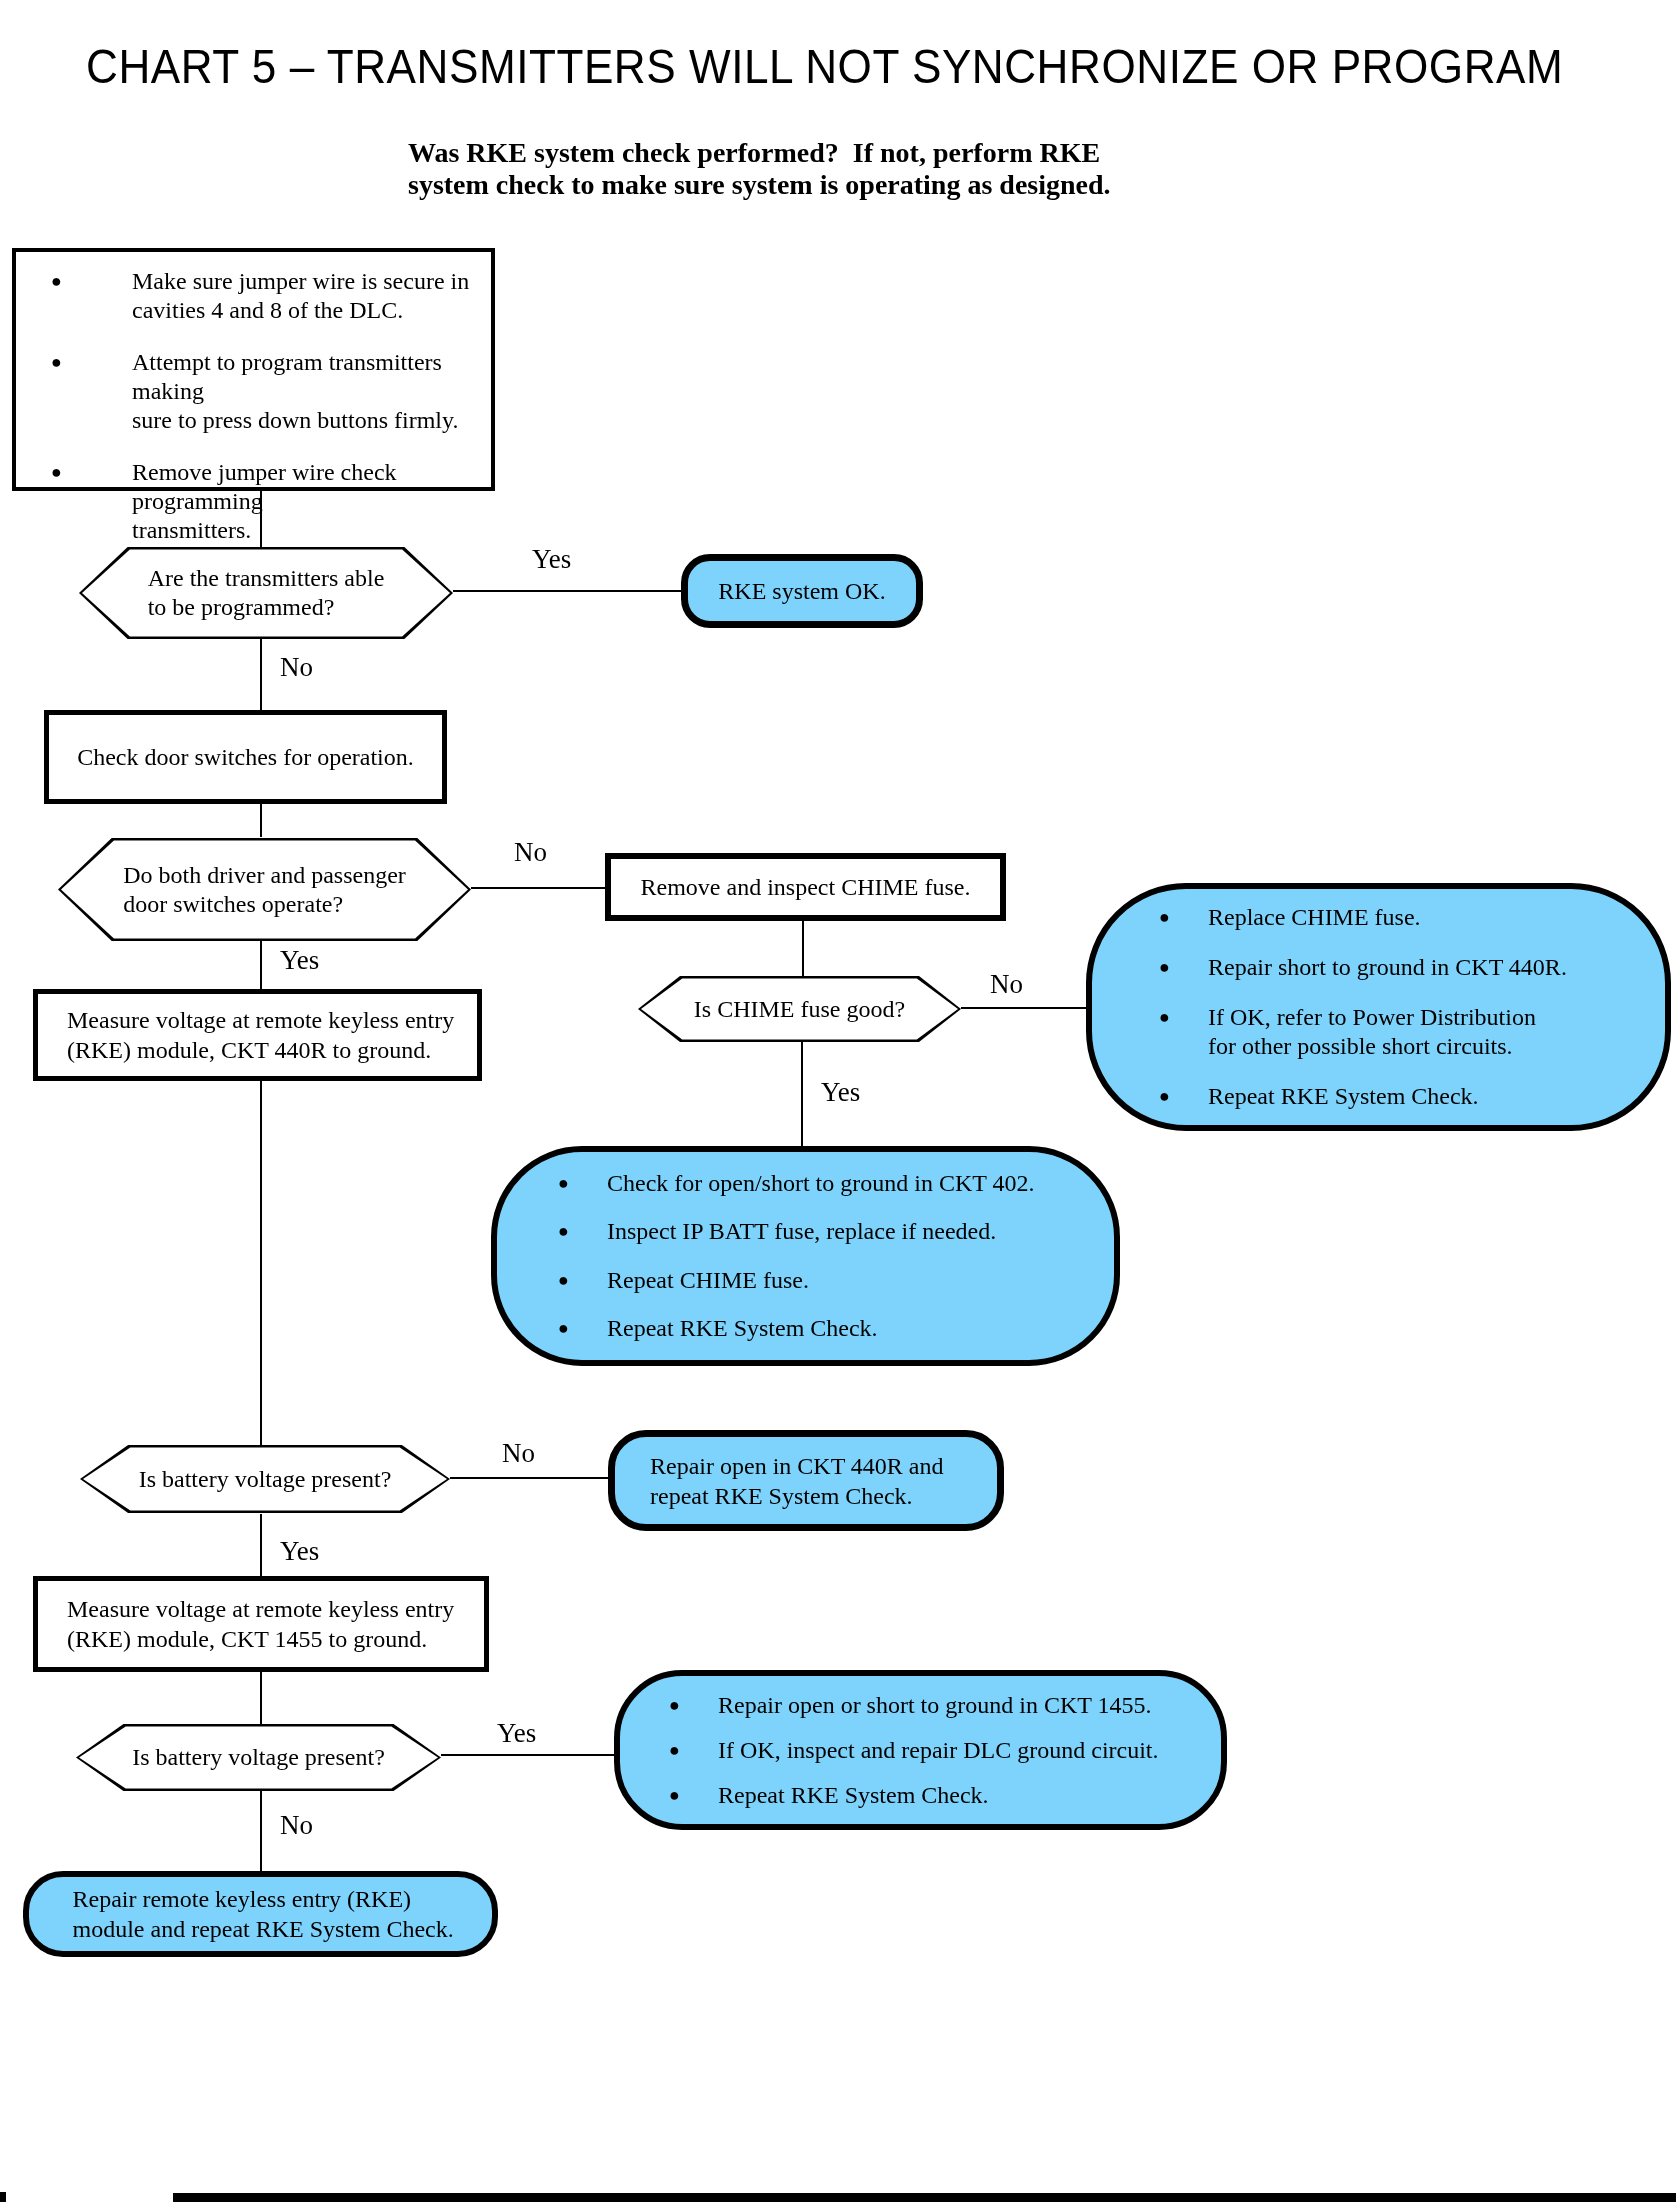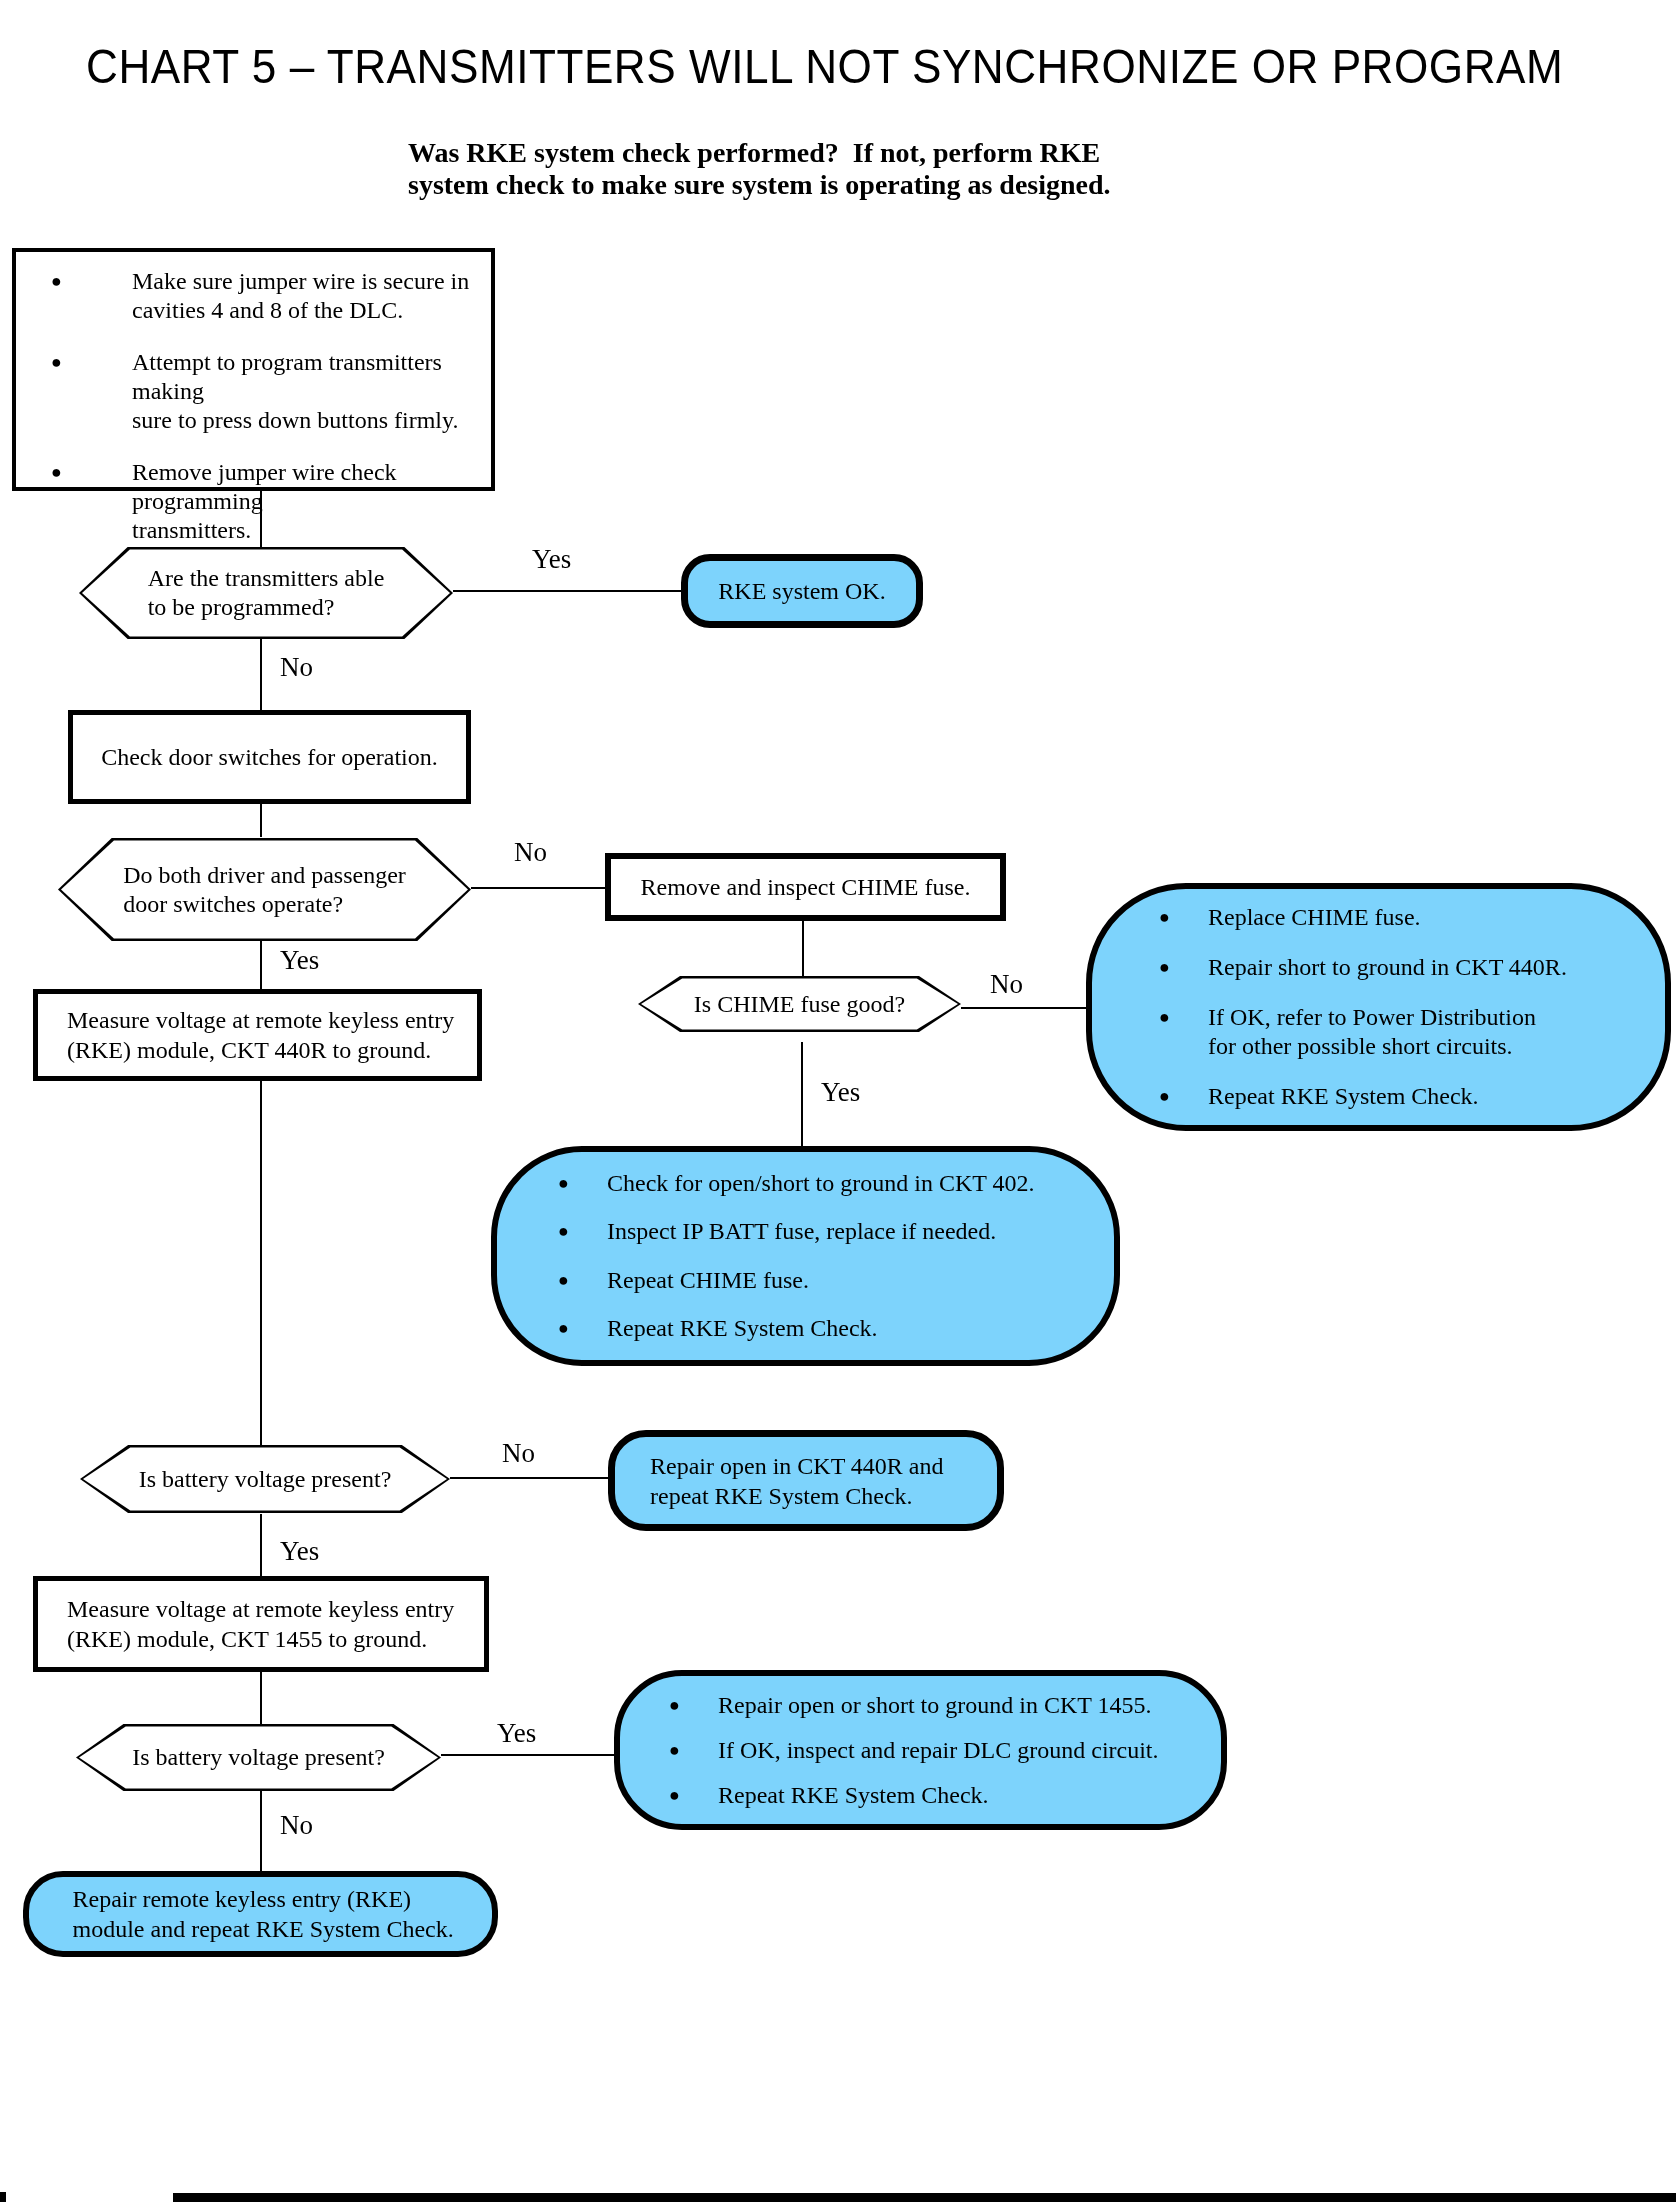--- a/index.html
+++ b/index.html
@@ -83,21 +83,21 @@
   <div class="edge-label" style="left:532px;top:545px;">Yes</div>
   <div class="hline" style="left:453px;top:590px;width:228px;"></div>
 
   <div class="bubble row center" style="left:681px;top:554px;width:242px;height:74px;border-width:7.3px;border-radius:29px;justify-content:center;">
     <span class="node-text">RKE system OK.</span>
   </div>
 
   <div class="edge-label" style="left:280px;top:653px;">No</div>
   <div class="vline" style="left:260px;top:639px;height:71px;"></div>
 
-  <div class="box center" style="left:68px;top:710px;width:403px;height:94px;border-width:5.5px;">
+  <div class="box center" style="left:44px;top:710px;width:403px;height:94px;border-width:5.5px;">
     <span class="node-text">Check door switches for operation.</span>
   </div>
 
   <div class="vline" style="left:260px;top:804px;height:33px;"></div>
 
   <div class="hex" style="left:58px;top:838px;width:413px;height:103px;">
     <div class="hex-outer"></div>
     <div class="hex-inner"></div>
     <div class="hex-content">
         <span class="node-text">Do both driver and passenger
@@ -117,21 +117,21 @@
 
   <div class="box" style="left:33px;top:989px;width:449px;height:92px;border-width:5.5px;padding-left:29px;">
     <span class="node-text">Measure voltage at remote keyless entry
 (RKE) module, CKT 440R to ground.</span>
   </div>
 
   <div class="vline" style="left:260px;top:1081px;height:364px;"></div>
 
   <div class="vline" style="left:802px;top:921px;height:55px;"></div>
 
-  <div class="hex" style="left:638px;top:976px;width:323px;height:56px;text-align:center;">
+  <div class="hex" style="left:638px;top:976px;width:323px;height:66px;text-align:center;">
     <div class="hex-outer"></div>
     <div class="hex-inner"></div>
     <div class="hex-content">
         <span class="node-text">Is CHIME fuse good?</span>
       </div>
   </div>
 
   <div class="edge-label" style="left:990px;top:970px;">No</div>
   <div class="hline" style="left:961px;top:1007px;width:125px;"></div>
 

